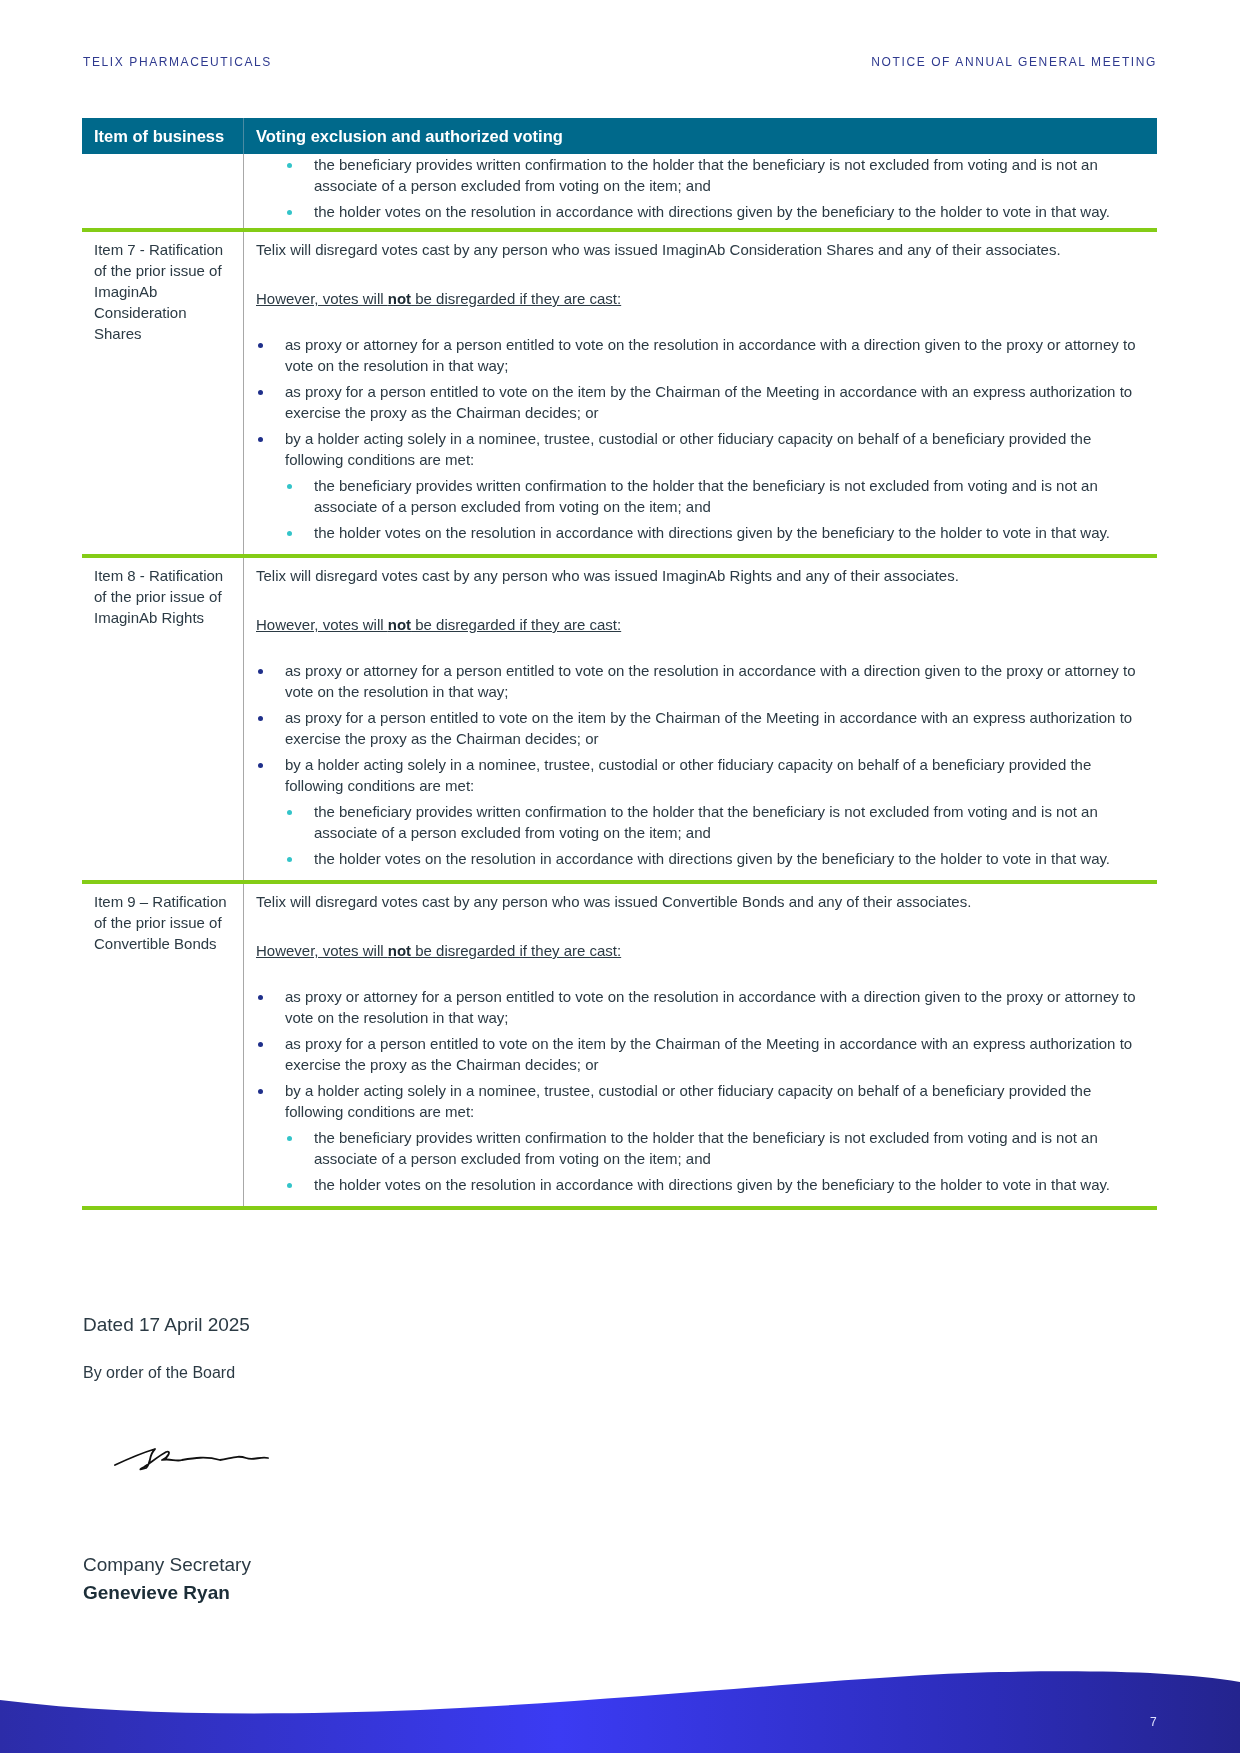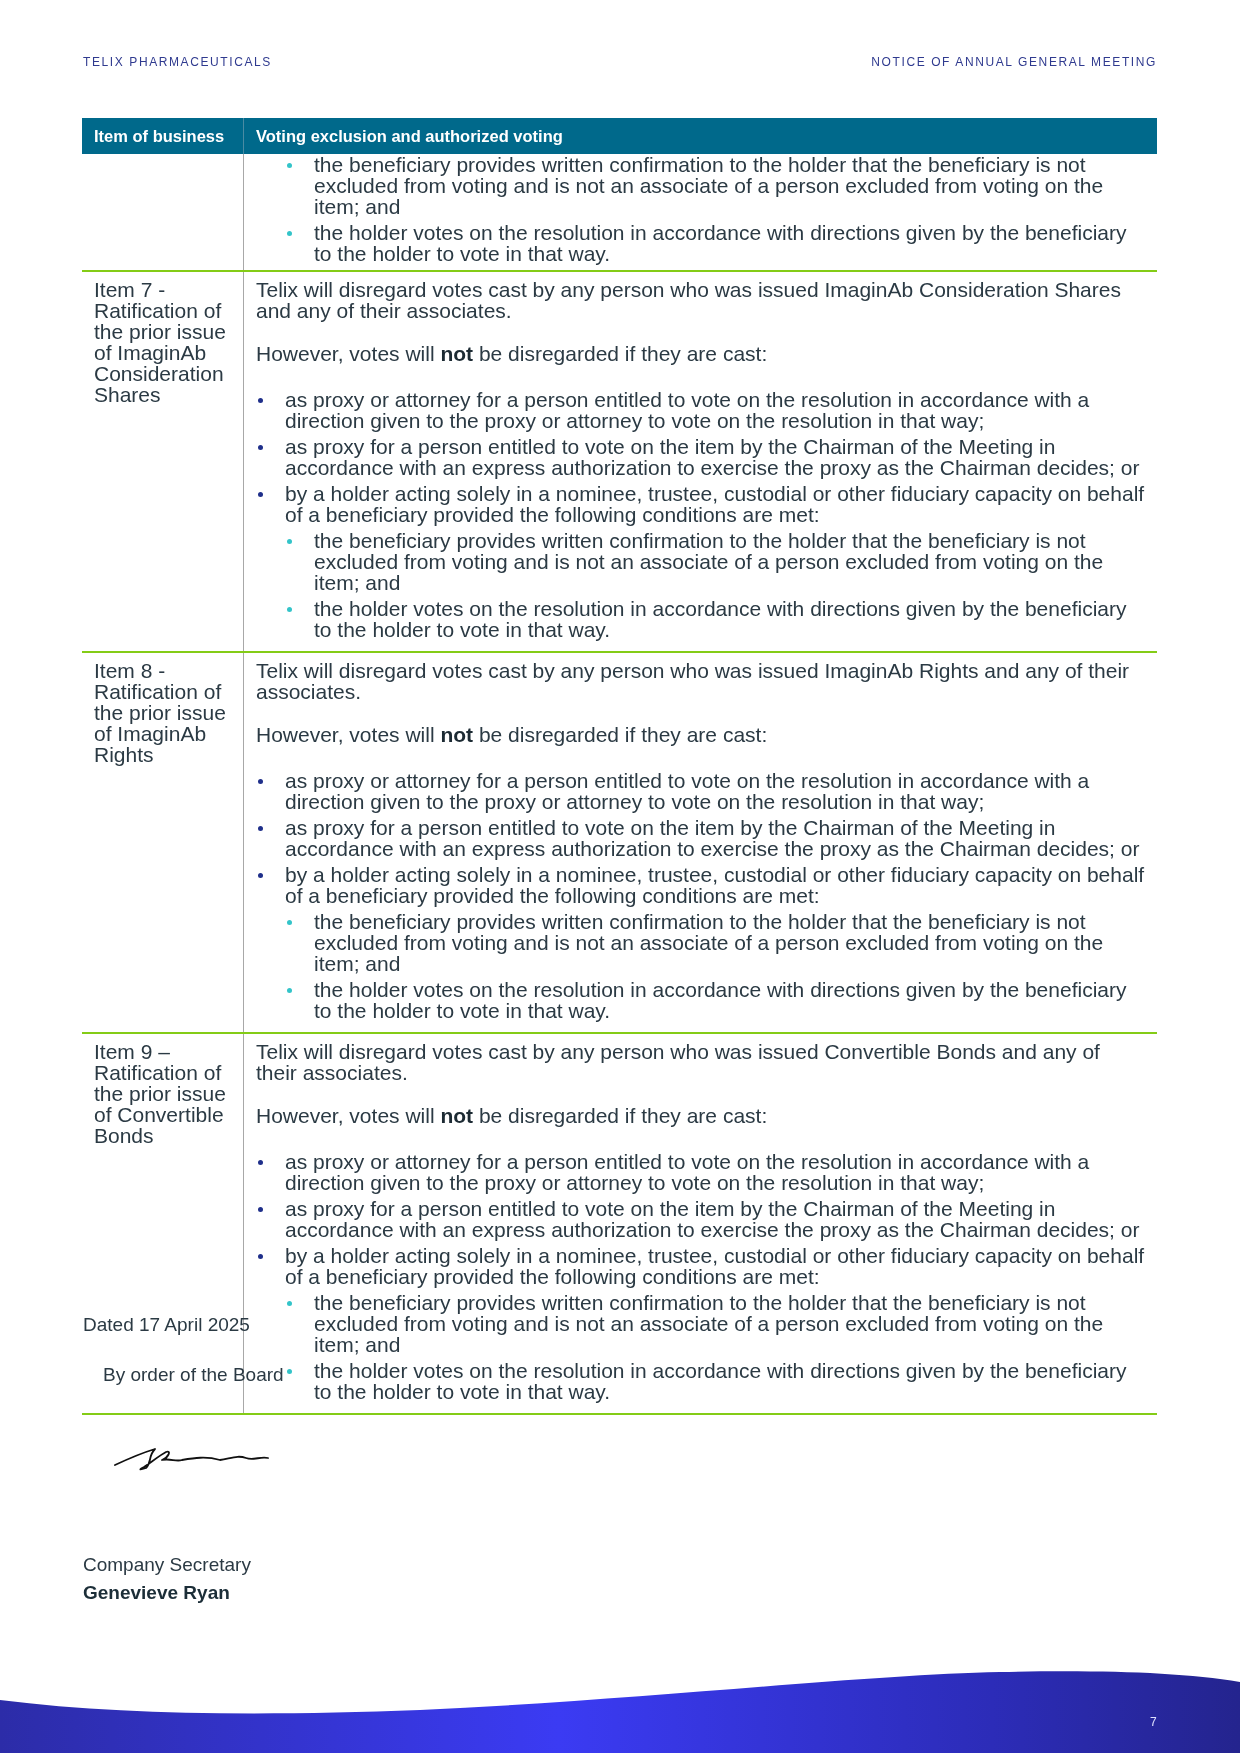--- a/index.html
+++ b/index.html
@@ -16,44 +16,44 @@
   .vote-table {
     position: absolute; top: 118px; left: 82px; width: 1075px;
     border-collapse: collapse; table-layout: fixed;
   }
   .vote-table th {
     background: #00698b; color: #ffffff; font-weight: bold;
     font-size: 16.5px; text-align: left; padding: 9px 12px 8px 12px; height: 19px;
   }
   .vote-table th.c1 { width: 137px; border-right: 1px solid #4a8ba3; }
   .vote-table td {
-    vertical-align: top; font-size: 21px; line-height: 21px;
-    border-bottom: 2px solid #84cc16; padding: 0;
+    vertical-align: top; font-size: 15px; line-height: 21px;
+    border-bottom: 4px solid #84cc16; padding: 0;
   }
   .vote-table td.c1 { border-right: 1px solid #a8a8a8; padding: 7px 12px 6px 12px; }
   .vote-table td.c2 { padding: 7px 12px 6px 12px; }
   .vote-table tr.cont td.c2 { padding-top: 0; }
   p.para { margin: 0; }
-  p.para + p.para { margin-top: 22px; }
+  p.para + p.para { margin-top: 28px; text-decoration: underline; }
   ul.lvl1 { list-style: none; margin: 25px 0 0 0; padding: 0; }
   ul.lvl1 > li { position: relative; padding-left: 29px; margin-bottom: 5px; }
   ul.lvl1 > li::before {
     content: ""; position: absolute; left: 2px; top: 9px; width: 5px; height: 5px;
     border-radius: 50%; background: #1f2f8a;
   }
   ul.lvl2 { list-style: none; margin: 5px 0 0 0; padding: 0; }
   ul.lvl2 > li { position: relative; padding-left: 58px; margin-bottom: 5px; }
   ul.lvl2 > li::before {
     content: ""; position: absolute; left: 31px; top: 9px; width: 5px; height: 5px;
     border-radius: 50%; background: #33c4c9;
   }
   ul.lvl2 > li:last-child { margin-bottom: 0; }
   b { font-weight: bold; color: #1c2a33; }
   .dated { position: absolute; left: 83px; top: 1314px; font-size: 19px; }
-  .order { position: absolute; left: 83px; top: 1364px; font-size: 19px; margin-left: 20px; }
+  .order { position: absolute; left: 83px; top: 1364px; font-size: 16px; }
   .signature { position: absolute; left: 110px; top: 1440px; width: 170px; height: 40px; }
   .signer-name { position: absolute; left: 83px; top: 1582px; font-size: 19px; font-weight: bold; color: #1c2e38; }
   .signer-role { position: absolute; left: 83px; top: 1543px; font-size: 19px; margin-top: 11px; }
   .footer-wave { position: absolute; left: 0; top: 1660px; width: 1240px; height: 93px; }
   .page-number { position: absolute; left: 1150px; top: 1715px; font-size: 12px; color: #dfe1ff; }
 </style>
 </head>
 <body>
 
 <div class="running-header">

